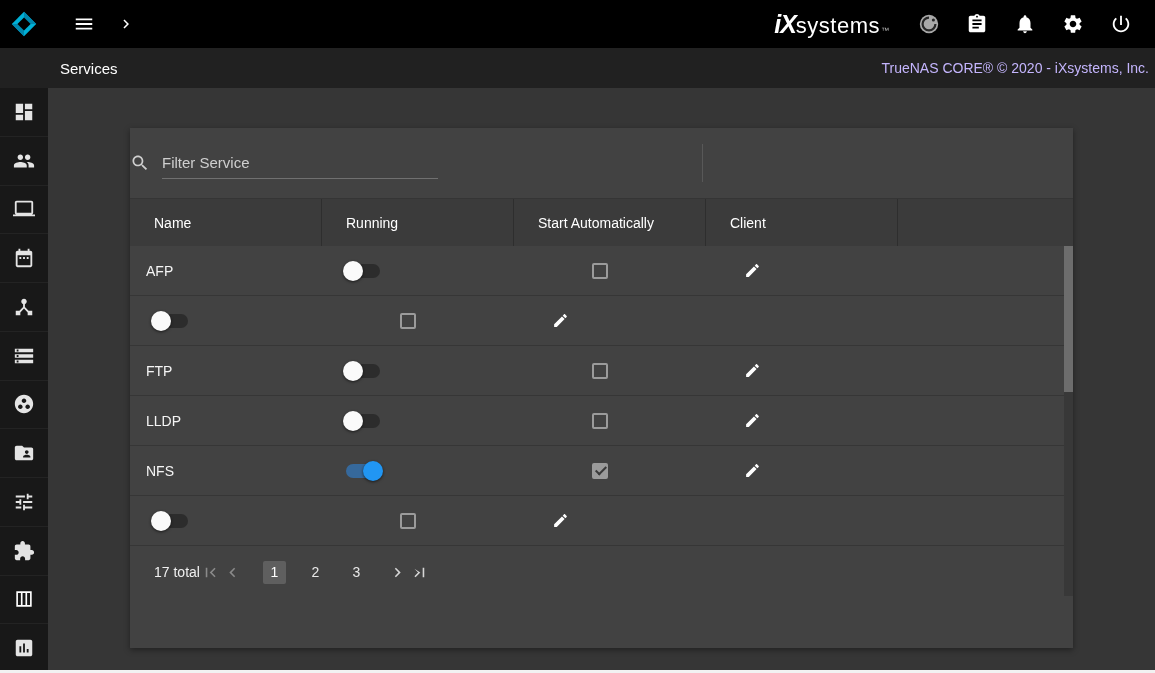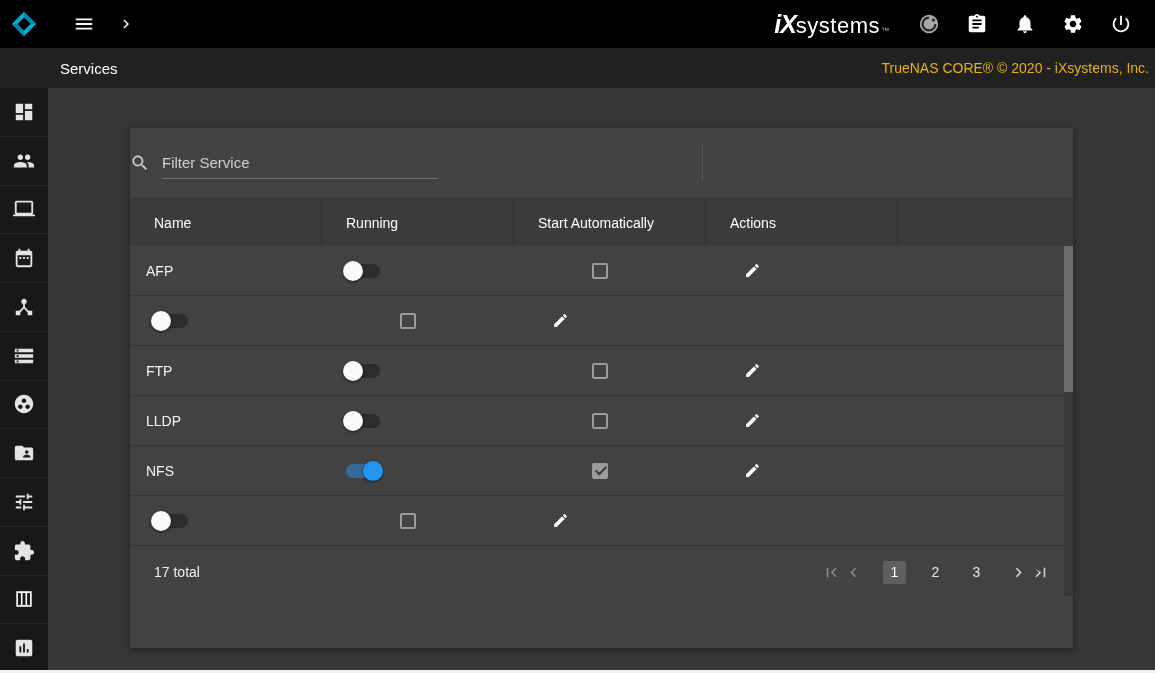--- a/index.html
+++ b/index.html
@@ -35,21 +35,21 @@
   .ix-logo .mark { font-size: 8px; color: #bbb; margin-left: 1px; }
 
   
   .breadcrumb-bar {
     height: 40px; background: #212121;
     display: flex; align-items: center; justify-content: space-between;
     padding: 0 6px 0 60px;
     position: relative; z-index: 4;
   }
   .breadcrumb-title { font-size: 15px; color: #fff; }
-  .breadcrumb-copy { font-size: 14px; color: #eab308; }
+  .breadcrumb-copy { font-size: 14px; color: #c4b5fd; }
 
   
   .sidebar {
     position: absolute; left: 0; top: 88px; bottom: 0; width: 48px;
     background: #181818; display: flex; flex-direction: column;
   }
   .nav-item {
     height: 50px; display: flex; align-items: center; justify-content: center;
     border-bottom: 1px solid rgba(255,255,255,0.05); cursor: pointer;
   }
@@ -113,21 +113,21 @@
   .checkbox.checked::after {
     content: ""; position: absolute; left: 3.5px; top: -0.5px;
     width: 4px; height: 9px; border: solid #3a3a3a; border-width: 0 2px 2px 0;
     transform: rotate(45deg);
   }
 
   .icon-btn { cursor: pointer; display: inline-flex; }
   .icon-btn svg { width: 17px; height: 17px; fill: #fff; }
 
   
-  .tfoot { height: 52px; display: flex; align-items: center; justify-content: space-between; padding: 0 22px 0 24px; }
+  .tfoot { height: 52px; display: flex; align-items: center; padding: 0 22px 0 24px; }
   .total-label { font-size: 14px; color: #f0f0f0; }
   .paginator { display: flex; align-items: center; }
   .pg-btn { background: none; border: none; cursor: pointer; width: 22px; height: 22px; display: flex; align-items: center; justify-content: center; padding: 0; }
   .pg-btn svg { width: 19px; height: 19px; }
   .pg-btn.disabled svg { fill: #8a8a8a; }
   .pg-btn.enabled svg { fill: #d6d6d6; }
   .page-numbers { display: flex; align-items: center; margin: 0 10px; }
   .page-num {
     min-width: 23px; height: 23px; display: flex; align-items: center; justify-content: center;
     font-size: 14px; color: #e8e8e8; margin: 0 9px; cursor: pointer; border-radius: 2px;
@@ -353,21 +353,21 @@
           </svg>
       </span>
       <input class="filter-input" type="text" placeholder="Filter Service" style="">
       <span class="filter-divider"></span>
     </div>
 
     <div class="thead">
       <div class="hcell">Name</div>
       <div class="hcell">Running</div>
       <div class="hcell">Start Automatically</div>
-      <div class="hcell">Actions</div>
+      <div class="hcell">Client</div>
       <div class="hcell filler"></div>
     </div>
 
     <div class="rows">
         <div class="srow">
           <div class="cell name-cell">AFP</div>
           <div class="cell toggle-cell">
             <div class="toggle">
               <div class="knob"></div>
             </div>

